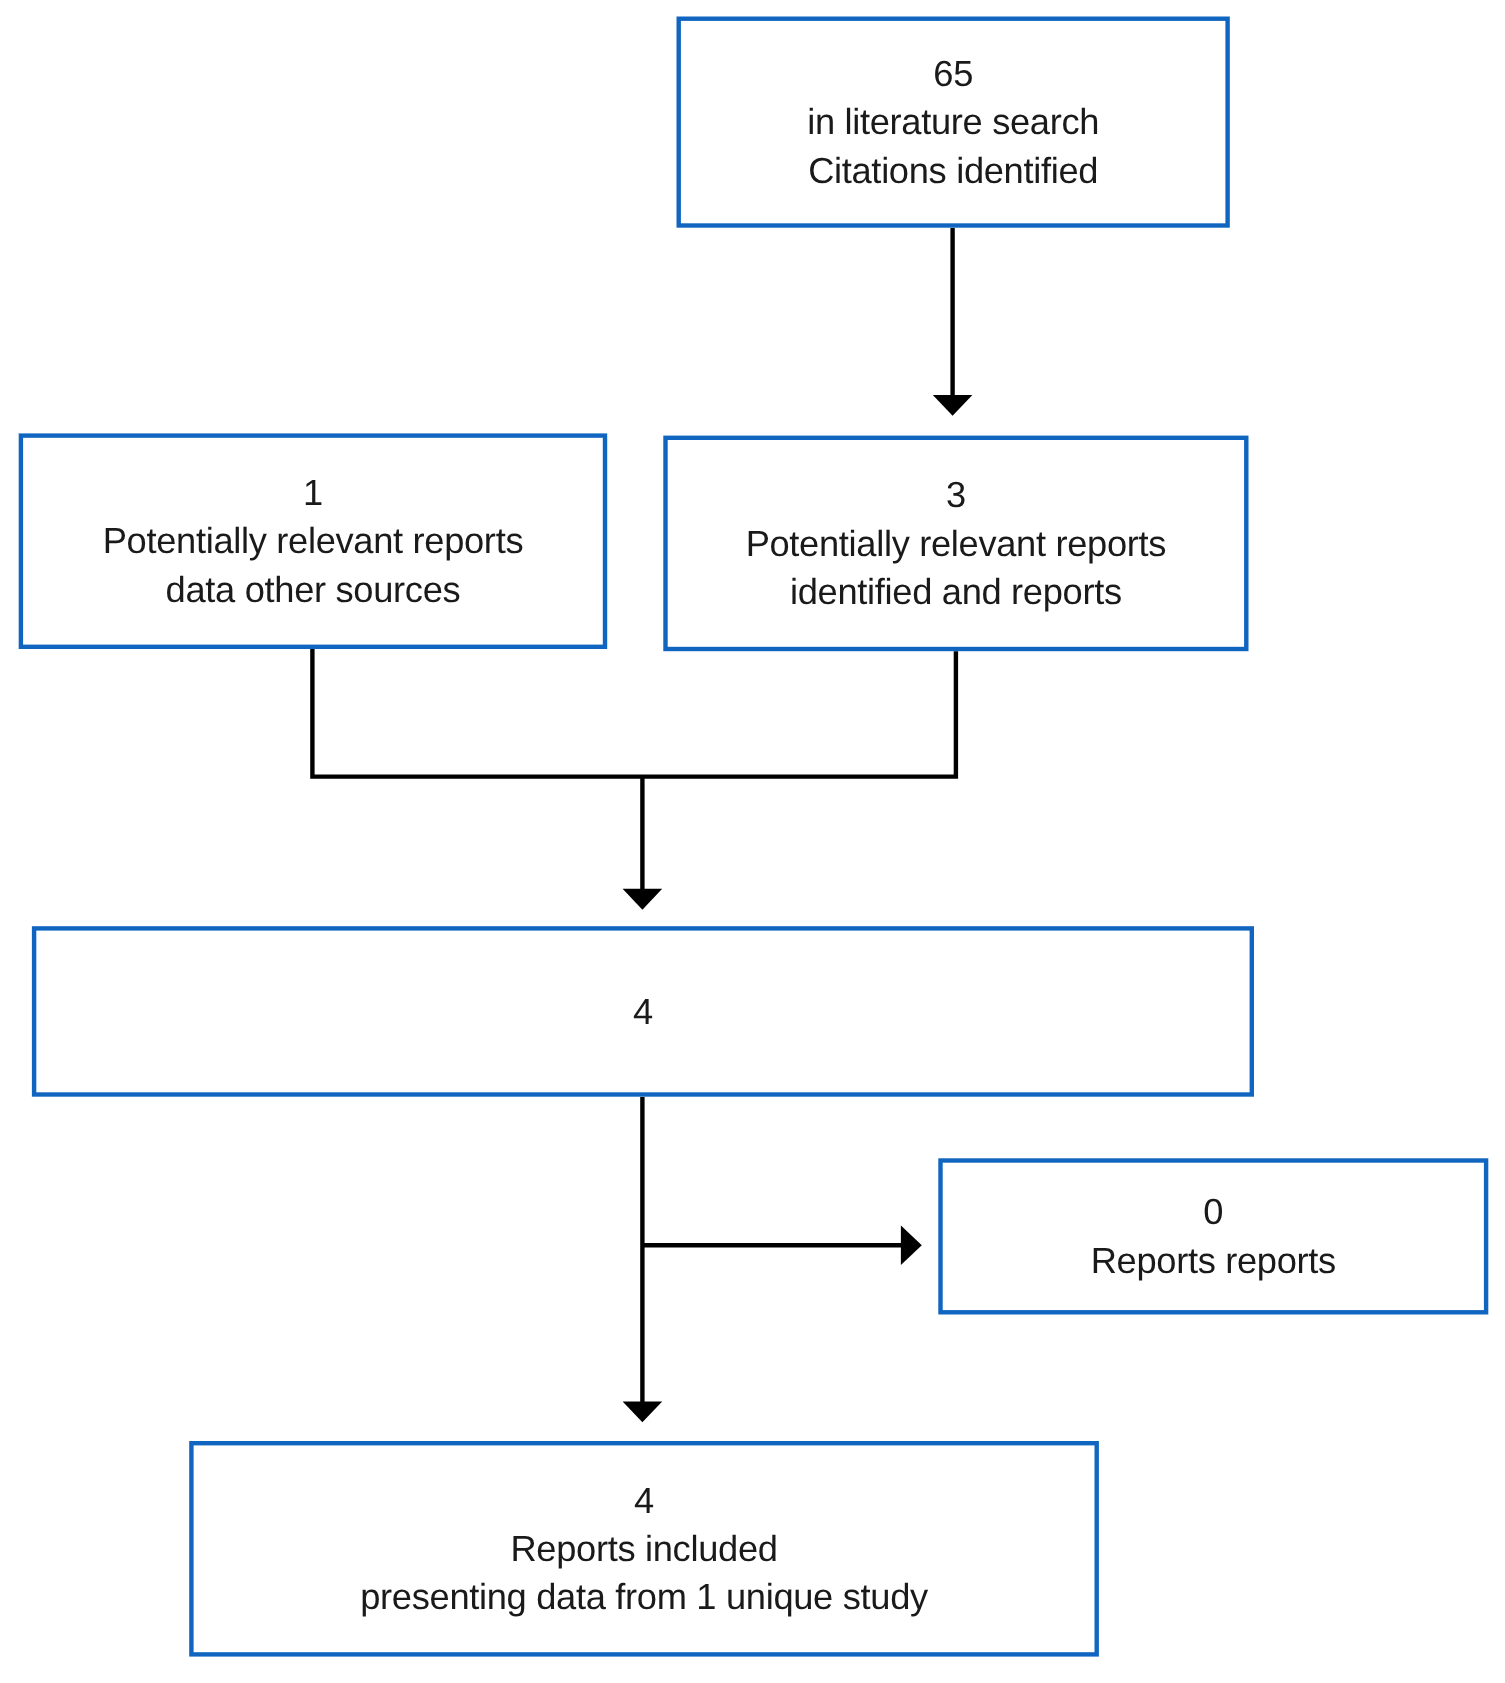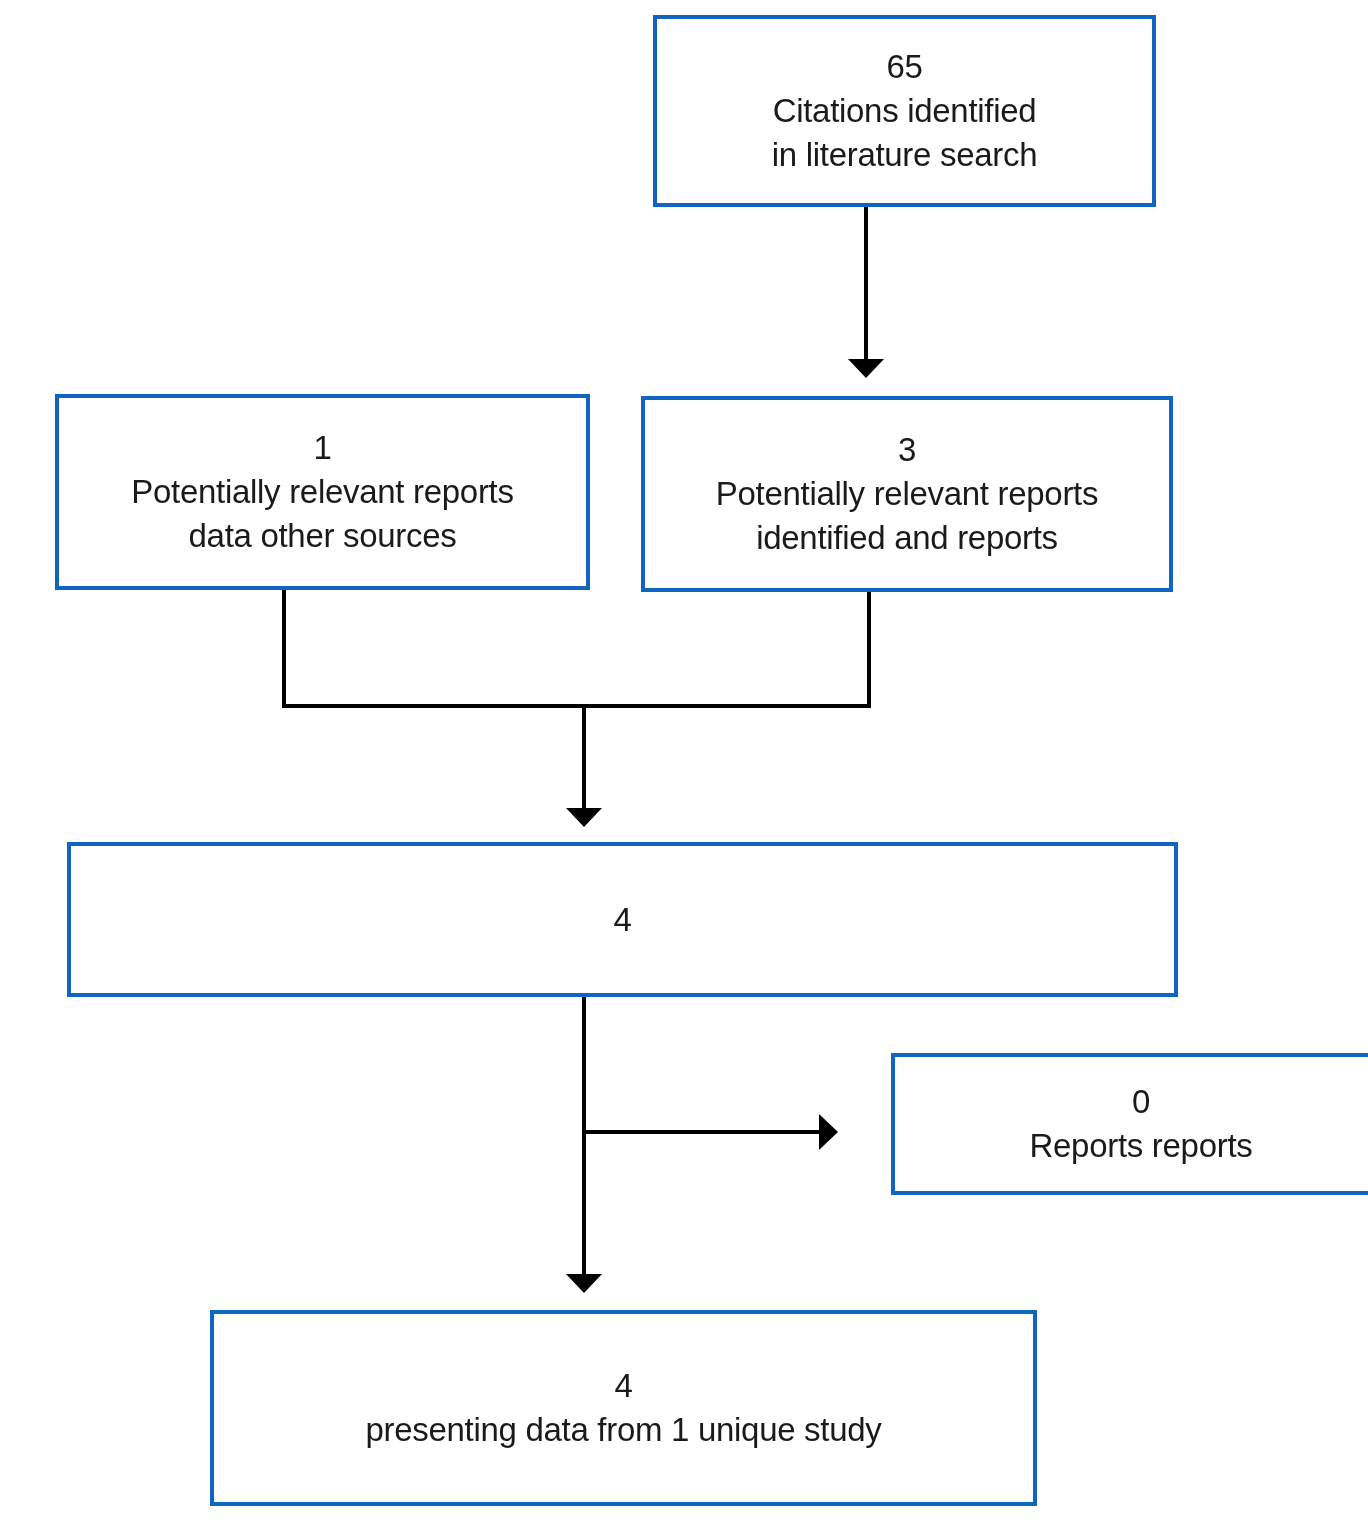--- a/index.html
+++ b/index.html
@@ -36,21 +36,20 @@
     stroke: none;
   }
   .box {
     position: absolute;
     border: 4px solid var(--box-border);
     background: var(--bg);
     display: flex;
     flex-direction: column;
     justify-content: center;
     align-items: flex-start;
-    margin-left: 38px;
   }
   .txt {
     text-align: center;
     color: var(--text);
     font-size: 33px;
     line-height: 44px;
     letter-spacing: -0.3px;
     width: 100%;
   }
 </style>
@@ -72,22 +71,22 @@
     <path d="M584 997 V1275"></path>
     <polygon points="566,1274 602,1274 584,1293"></polygon>
 
     <path d="M584 1132 H820"></path>
     <polygon points="819,1114 819,1150 838,1132"></polygon>
   </svg>
 
   <div class="box" style="left:615px; top:15px; width:503px; height:192px;">
     <div class="txt">
       <div>65</div>
+      <div>in literature search</div>
       <div>Citations identified</div>
-      <div>in literature search</div>
     </div>
   </div>
 
   <div class="box" style="left:17px; top:394px; width:535px; height:196px;">
     <div class="txt">
       <div>1</div>
       <div>Potentially relevant reports</div>
       <div>data other sources</div>
     </div>
   </div>
@@ -109,17 +108,18 @@
   <div class="box" style="left:853px; top:1053px; width:500px; height:142px;">
     <div class="txt">
       <div>0</div>
       <div>Reports reports</div>
     </div>
   </div>
 
   <div class="box" style="left:172px; top:1310px; width:827px; height:196px;">
     <div class="txt">
       <div>4</div>
+      <div>Reports included</div>
       <div>presenting data from 1 unique study</div>
     </div>
   </div>
 
 </div>
 
 </body></html>

